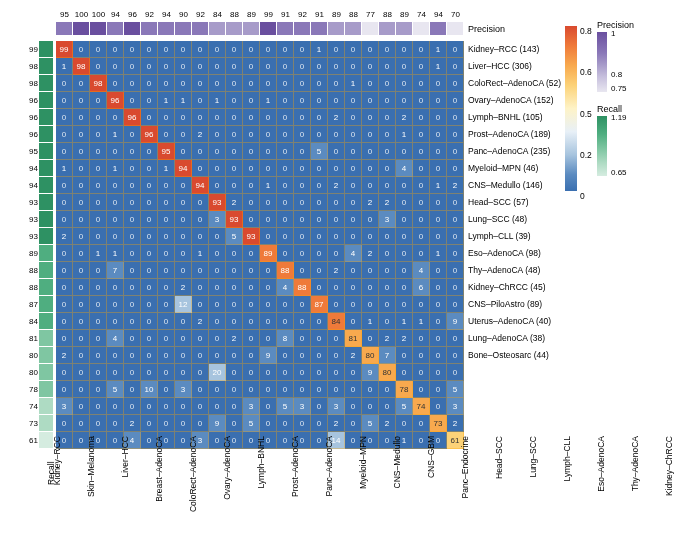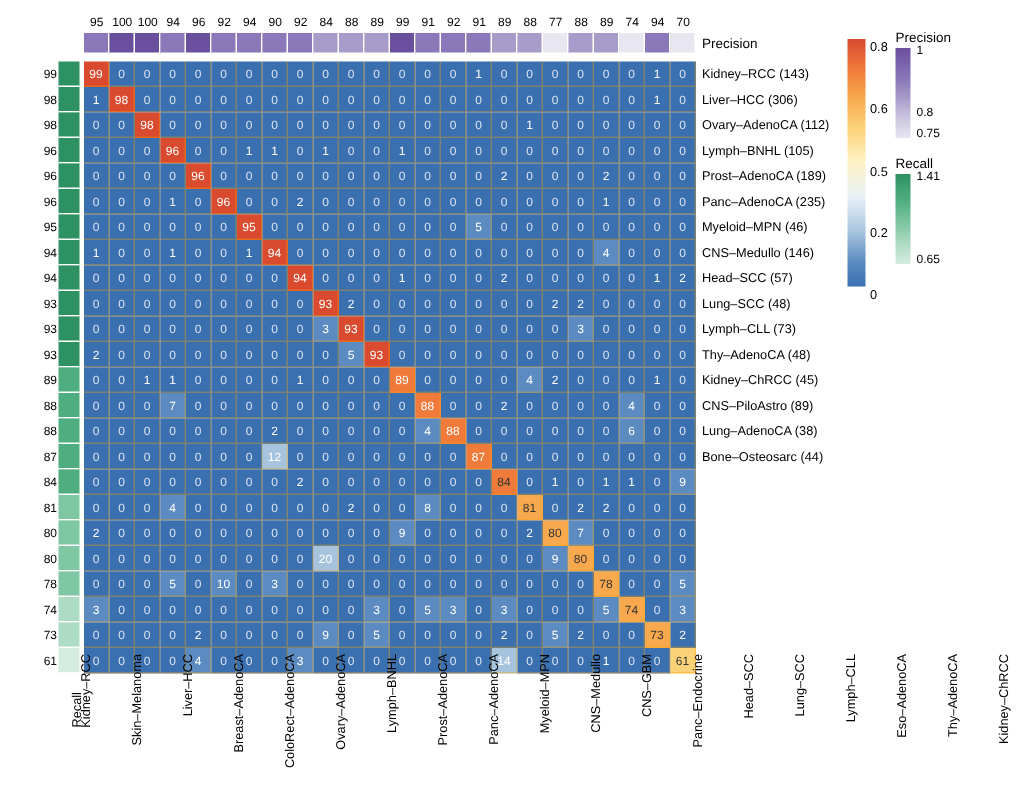--- a/index.html
+++ b/index.html
@@ -836,32 +836,35 @@
       <div class="cell" style="background: rgb(58, 111, 176); color: rgb(220, 230, 240);">0</div>
       <div class="cell" style="background: rgb(58, 111, 176); color: rgb(255, 255, 255);">1</div>
       <div class="cell" style="background: rgb(58, 111, 176); color: rgb(220, 230, 240);">0</div>
       <div class="cell" style="background: rgb(58, 111, 176); color: rgb(220, 230, 240);">0</div>
       <div class="cell" style="background: rgb(252, 210, 120); color: rgb(51, 51, 51);">61</div>
     </div>
 
   <div class="row-labels" id="rowlabels" style="left: 454px;">
       <div class="rowlab">Kidney–RCC (143)</div>
       <div class="rowlab">Liver–HCC (306)</div>
-      <div class="rowlab">Ovary–AdenoCA (112)</div>
+      <div class="rowlab">ColoRect–AdenoCA (52)</div>
+      <div class="rowlab">Ovary–AdenoCA (152)</div>
       <div class="rowlab">Lymph–BNHL (105)</div>
       <div class="rowlab">Prost–AdenoCA (189)</div>
       <div class="rowlab">Panc–AdenoCA (235)</div>
       <div class="rowlab">Myeloid–MPN (46)</div>
       <div class="rowlab">CNS–Medullo (146)</div>
       <div class="rowlab">Head–SCC (57)</div>
       <div class="rowlab">Lung–SCC (48)</div>
-      <div class="rowlab">Lymph–CLL (73)</div>
+      <div class="rowlab">Lymph–CLL (39)</div>
+      <div class="rowlab">Eso–AdenoCA (98)</div>
       <div class="rowlab">Thy–AdenoCA (48)</div>
       <div class="rowlab">Kidney–ChRCC (45)</div>
       <div class="rowlab">CNS–PiloAstro (89)</div>
+      <div class="rowlab">Uterus–AdenoCA (40)</div>
       <div class="rowlab">Lung–AdenoCA (38)</div>
       <div class="rowlab">Bone–Osteosarc (44)</div>
     </div>
   <div class="col-labels" id="collabels" style="top: 441px;">
       <div class="collab" style="left: 0px;">
         <span>Kidney–RCC</span>
       </div>
       <div class="collab" style="left: 17px;">
         <span>Skin–Melanoma</span>
       </div>
@@ -943,19 +946,19 @@
           <div style="position:absolute; left:4px; top:38px; font-size:8px;">0.8</div>
           <div style="position:absolute; left:4px; top:52px; font-size:8px;">0.75</div>
         </div>
       </div>
     </div>
     <div style="margin-left:30px; margin-top:12px;">
       <div class="legend-title">Recall</div>
       <div style="display:flex;">
         <div class="mini-cbar" id="rcbar" style="background: linear-gradient(rgb(46, 145, 99) 0%, rgb(79, 174, 128) 30%, rgb(127, 198, 162) 55%, rgb(174, 219, 195) 78%, rgb(213, 236, 224) 100%);"></div>
         <div style="position:relative; height:60px; width:30px;">
-          <div style="position:absolute; left:4px; top:-3px; font-size:8px;">1.41</div>
+          <div style="position:absolute; left:4px; top:-3px; font-size:8px;">1.19</div>
           <div style="position:absolute; left:4px; top:52px; font-size:8px;">0.65</div>
         </div>
       </div>
     </div>
   </div>
 </div>
 
 </body></html>

